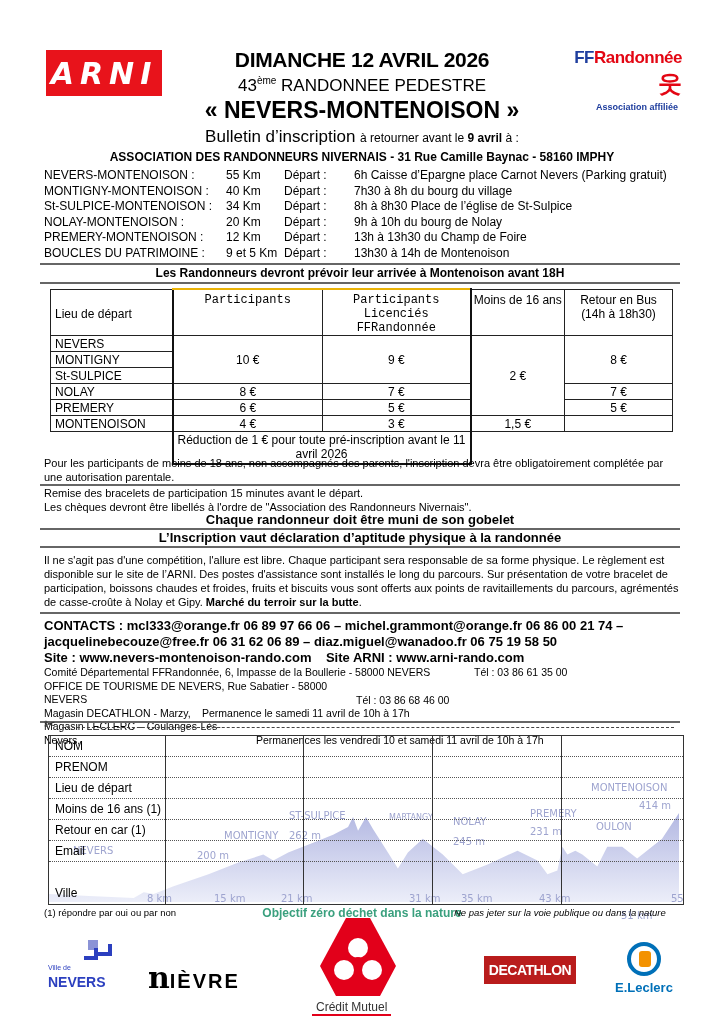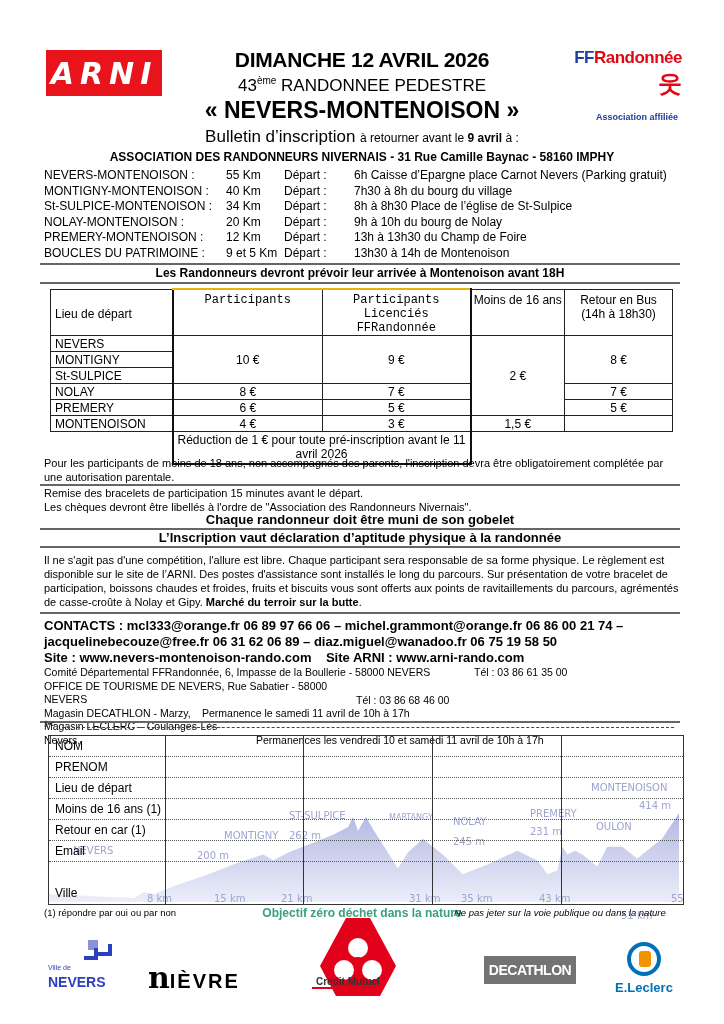--- a/index.html
+++ b/index.html
@@ -8,21 +8,21 @@
   .abs { position: absolute; }
 
   
   .arni-logo { left: 46px; top: 50px; width: 116px; height: 46px; background: #e8131b; color: #fff;
     font-family: "DejaVu Sans", sans-serif; font-style: italic; font-weight: bold; font-size: 30px;
     letter-spacing: 6px; display: flex; align-items: center; justify-content: center; }
   .ff-logo { left: 552px; top: 48px; width: 130px; height: 44px; text-align: right; }
   .ff-logo .ffname { font-family: "Liberation Sans", sans-serif; font-weight: bold; font-size: 17px; color: #1f3e9e; letter-spacing: -0.5px; }
   .ff-logo .ffname .ff { color: #e30613; }
   .ff-logo .walker { color: #e30613; font-size: 24px; font-weight: bold; }
-  .ff-logo .aff { font-size: 9px; color: #1f3e9e; font-weight: bold; margin-top: 12px; padding-right: 4px; }
+  .ff-logo .aff { font-size: 9px; color: #1f3e9e; font-weight: bold; margin-top: 2px; padding-right: 4px; }
 
   .title1 { left: 0; width: 724px; top: 48px; text-align: center; font-weight: bold; font-size: 21px; font-family: "Liberation Sans", sans-serif; letter-spacing: -0.3px; }
   .title2 { left: 0; width: 724px; top: 75px; text-align: center; font-size: 17px; }
   .title2 sup { font-size: 10px; }
   .title3 { left: 0; width: 724px; top: 97px; text-align: center; font-weight: bold; font-size: 23px; }
   .title4 { left: 0; width: 724px; top: 127px; text-align: center; font-size: 17px; }
   .title4 small { font-size: 12px; }
   .addr { left: 0; width: 724px; top: 150px; text-align: center; font-weight: bold; font-size: 12px; }
 
   
@@ -70,22 +70,22 @@
 
   .footnote { left: 44px; top: 907px; font-size: 9.5px; }
   .zero { left: 0; width: 724px; top: 906px; text-align: center; font-weight: bold; font-size: 12px; color: #3aa07e; }
   .nojet { left: 454px; top: 907px; font-size: 9.5px; font-style: italic; }
 
   
   .nevers-logo { left: 48px; top: 938px; width: 70px; height: 56px; }
   .nievre-logo { left: 148px; top: 960px; font-size: 20px; font-weight: bold; letter-spacing: 2px; }
   .nievre-logo .n { font-size: 30px; font-weight: bold; font-family: "DejaVu Serif", serif; letter-spacing: 0; }
   .cm-logo { left: 318px; top: 918px; width: 80px; height: 90px; }
-  .cm-text { left: 312px; top: 976px; font-size: 10px; font-weight: bold; color: #333; }
-  .deca-logo { left: 484px; top: 956px; width: 92px; height: 28px; background: #737373; color: #fff; font-weight: bold;
+  .cm-text { left: 312px; top: 1000px; font-size: 12px; font-weight: normal; color: #333; }
+  .deca-logo { left: 484px; top: 956px; width: 92px; height: 28px; background: #b91c1c; color: #fff; font-weight: bold;
     font-size: 14px; display: flex; align-items: center; justify-content: center; letter-spacing: -0.5px; }
   .leclerc-logo { left: 614px; top: 942px; width: 60px; height: 60px; text-align: center; }
   .leclerc-circle { width: 34px; height: 34px; border-radius: 50%; border: 4px solid #0070b8; margin: 0 auto; position: relative; }
   .leclerc-circle::after { content: ""; position: absolute; left: 8px; top: 5px; width: 12px; height: 16px; background: #f39200; border-radius: 3px; }
   .leclerc-text { font-weight: bold; font-size: 13px; color: #0070b8; margin-top: 4px; }
 </style>
 </head>
 <body>
 
 <div class="abs arni-logo">ARNI</div>

